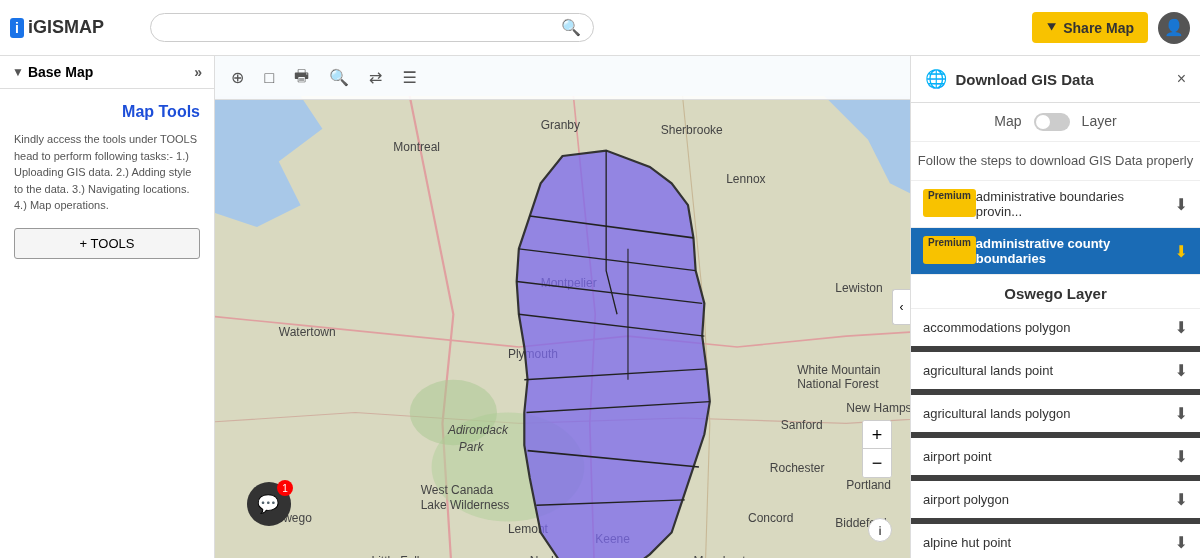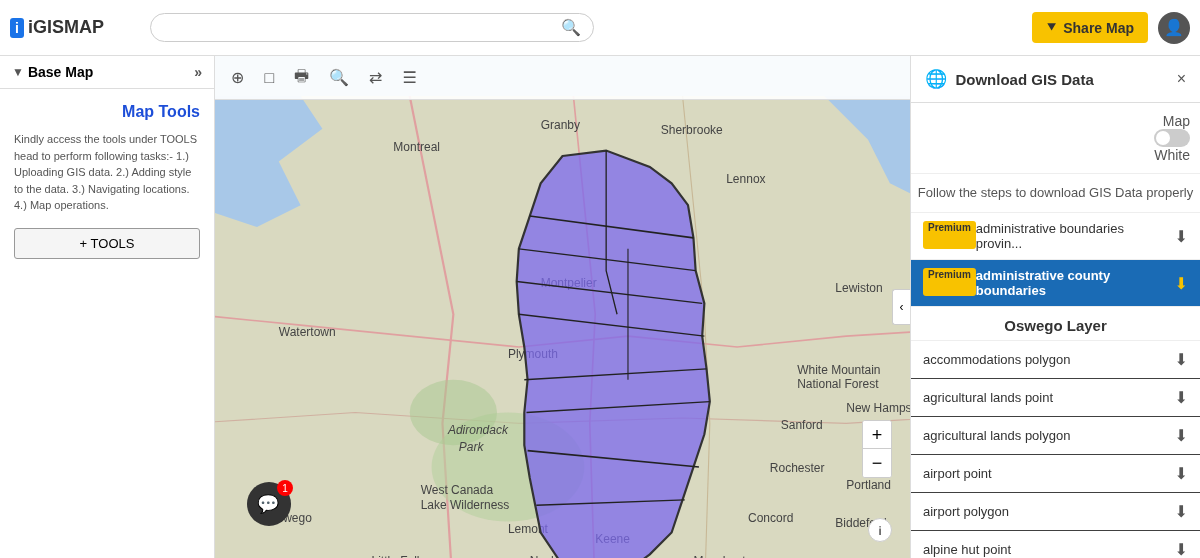--- a/index.html
+++ b/index.html
@@ -262,25 +262,25 @@
     .close-btn {
       background: none;
       border: none;
       font-size: 16px;
       cursor: pointer;
       color: #555;
     }
 
     .toggle-row {
       display: flex;
-      align-items: flex-end;
+      align-items: flex-start;
       justify-content: center;
+      gap: 12px;
       padding: 10px;
       border-bottom: 1px solid #eee;
-      flex-direction: column;
     }
     .toggle-label {
       font-size: 14px;
       color: #555;
     }
     .toggle-switch {
       width: 36px;
       height: 18px;
       background: #ccc;
       border-radius: 9px;
@@ -366,21 +366,21 @@
       text-align: center;
       padding: 10px 12px 6px;
       border-bottom: 1px solid #eee;
     }
 
     .layer-row {
       display: flex;
       align-items: center;
       justify-content: space-between;
       padding: 9px 12px;
-      border-bottom: 1px solid #404040;
+      border-bottom: 6px solid #404040;
     }
 
     
     .chat-btn {
       position: absolute;
       bottom: 16px;
       left: 16px;
       width: 44px;
       height: 44px;
       background: #333;
@@ -554,21 +554,21 @@
       <div class="right-panel-title">
         <span class="globe-icon">🌐</span>
         <span>Download GIS Data</span>
       </div>
       <button class="close-btn">×</button>
     </div>
 
     <div class="toggle-row">
       <span class="toggle-label">Map</span>
       <div class="toggle-switch"></div>
-      <span class="toggle-label">White</span>
+      <span class="toggle-label">Layer</span>
     </div>
 
     <div class="download-desc">Follow the steps to download GIS Data properly</div>
 
     <div class="layer-list">
 
       <div class="premium-item">
         <div class="premium-item-content">
           <span class="premium-badge">Premium</span>
           <span class="layer-name">administrative boundaries provin...</span>

